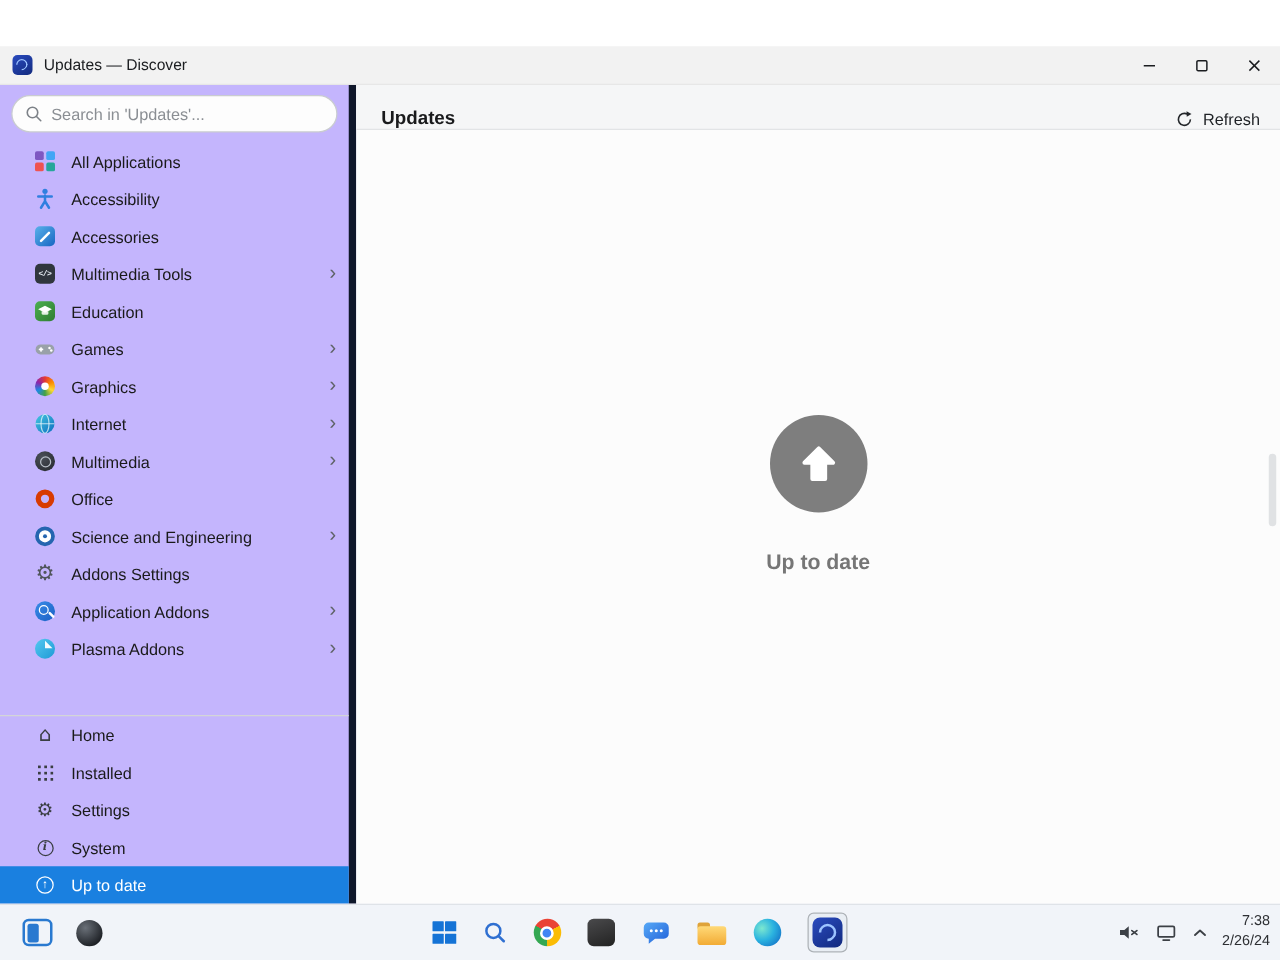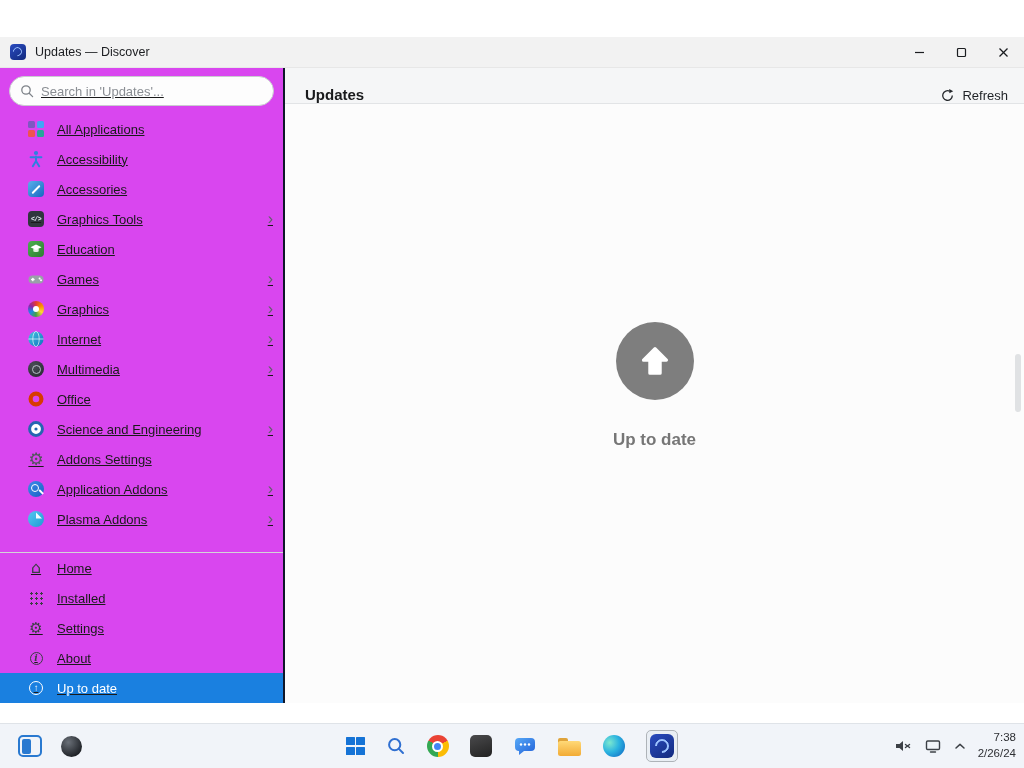--- a/index.html
+++ b/index.html
@@ -18,21 +18,21 @@
   .disc-icon{position:relative;display:inline-block;border-radius:4px;background:linear-gradient(145deg,#2a4bbf 0%,#122a7e 100%);}
   .disc-icon::after{content:"";position:absolute;inset:21%;border:1.6px solid #9cc3ff;border-radius:50%;border-left-color:transparent;transform:rotate(-45deg);}
   .disc-sm{width:16px;height:16px;}
   .disc-lg{width:24px;height:24px;border-radius:6px;}
   .disc-lg::after{border-width:2.2px;}
 
   
   .win-body{flex:1;display:flex;min-height:0;}
 
   
-  .sidebar{flex:0 0 285px;background:#d946ef;border-right:2px solid #0f172a;display:flex;flex-direction:column;min-height:0;text-decoration:underline;}
+  .sidebar{flex:0 0 285px;background:#c4b5fd;border-right:6px solid #0f172a;display:flex;flex-direction:column;min-height:0;}
   .searchbox{margin:8px 9px 4px 9px;height:30px;background:#fdfdfd;border:1px solid #c9ccd0;border-radius:15px;display:flex;align-items:center;gap:7px;padding:0 10px;}
   .search-input{flex:1;border:none;outline:none;background:transparent;font-size:13px;color:#333;font-family:inherit;}
   .search-input::placeholder{color:#8a8e93;}
   .cats{padding-top:4px;}
   .row{height:30px;display:flex;align-items:center;gap:12px;padding:0 10px 0 27px;font-size:13px;cursor:default;}
   .lbl{white-space:nowrap;}
   .chev{margin-left:auto;}
   .chev::before{content:"\203A";font-size:16px;color:#5f6368;line-height:1;}
   .spacer{flex:1;}
   .side-footer{border-top:1px solid #d3d5d8;}
@@ -79,21 +79,21 @@
   .content{flex:1;display:flex;flex-direction:column;background:#fcfcfc;position:relative;min-width:0;}
   .content-header{flex:0 0 36px;background:#f5f6f7;border-bottom:1px solid #e2e4e6;display:flex;align-items:flex-end;justify-content:space-between;padding:0 16px 0 20px;}
   .page-title{font-size:15px;font-weight:600;color:#191a1c;}
   .refresh-btn{display:flex;align-items:center;gap:7px;background:none;border:none;font-family:inherit;font-size:13px;color:#1f2226;cursor:default;}
   .empty{flex:1;display:flex;flex-direction:column;align-items:center;justify-content:center;gap:30px;transform:translateY(-18px);}
   .big-circle{width:78px;height:78px;border-radius:50%;background:#7e7e7e;display:grid;place-items:center;}
   .empty-msg{font-size:17px;font-weight:700;color:#767676;}
   .v-scroll{position:absolute;right:3px;top:45%;width:6px;height:58px;border-radius:3px;background:#e0e2e4;}
 
   
-  .taskbar{flex:0 0 45px;background:#f1f4f9;border-top:1px solid #dfe3e8;position:relative;display:flex;align-items:center;justify-content:center;margin-top:20px;}
+  .taskbar{flex:0 0 45px;background:#f1f4f9;border-top:1px solid #dfe3e8;position:relative;display:flex;align-items:center;justify-content:center;}
   .tb-left{position:absolute;left:18px;display:flex;align-items:center;gap:19px;}
   .tb-center{display:flex;align-items:center;gap:21px;}
   .tb-right{position:absolute;right:8px;display:flex;align-items:center;gap:12px;}
 
   .widgets-ic{width:24px;height:22px;border:2.3px solid #2979d0;border-radius:5px;position:relative;display:inline-block;}
   .widgets-ic::after{content:"";position:absolute;left:1.5px;top:1.5px;bottom:1.5px;width:45%;background:#2979d0;border-radius:2px;}
   .planet-ic{width:21px;height:21px;border-radius:50%;background:radial-gradient(circle at 35% 30%,#6a7078,#1e2126 75%);display:inline-block;}
 
   .start-ic{display:grid;grid-template-columns:8.5px 8.5px;grid-template-rows:8.5px 8.5px;gap:1.6px;}
   .start-ic i{background:#1573d6;border-radius:.5px;display:block;}
@@ -174,21 +174,21 @@
         <div class="row">
           <span class="icon">
               <span class="sq16 ic-accessories"></span>
             </span>
           <span class="lbl">Accessories</span>
         </div>
         <div class="row">
           <span class="icon">
               <span class="sq16 ic-dev"></span>
             </span>
-          <span class="lbl">Graphics Tools</span>
+          <span class="lbl">Multimedia Tools</span>
           <span class="chev"></span>
         </div>
         <div class="row">
           <span class="icon">
             <span class="sq16 ic-edu">
                 <svg width="16" height="16" viewBox="0 0 16 16">
                   <polygon points="8,3.5 13.5,6.3 8,9.1 2.5,6.3" fill="#fff"></polygon>
                   <path d="M5.3 8 v2.2 c0 .9 5.4 .9 5.4 0 V8 Z" fill="#fff" opacity=".85"></path>
                 </svg>
               </span>
@@ -295,21 +295,21 @@
           <span class="lbl">Installed</span>
         </div>
         <div class="row">
           <span class="icon ic-settings"></span>
           <span class="lbl">Settings</span>
         </div>
         <div class="row">
           <span class="icon">
               <span class="ic-about"></span>
             </span>
-          <span class="lbl">About</span>
+          <span class="lbl">System</span>
         </div>
         <div class="row selected">
           <span class="icon">
               <span class="ic-uptodate"></span>
             </span>
           <span class="lbl">Up to date</span>
         </div>
       </nav>
     </aside>
 

